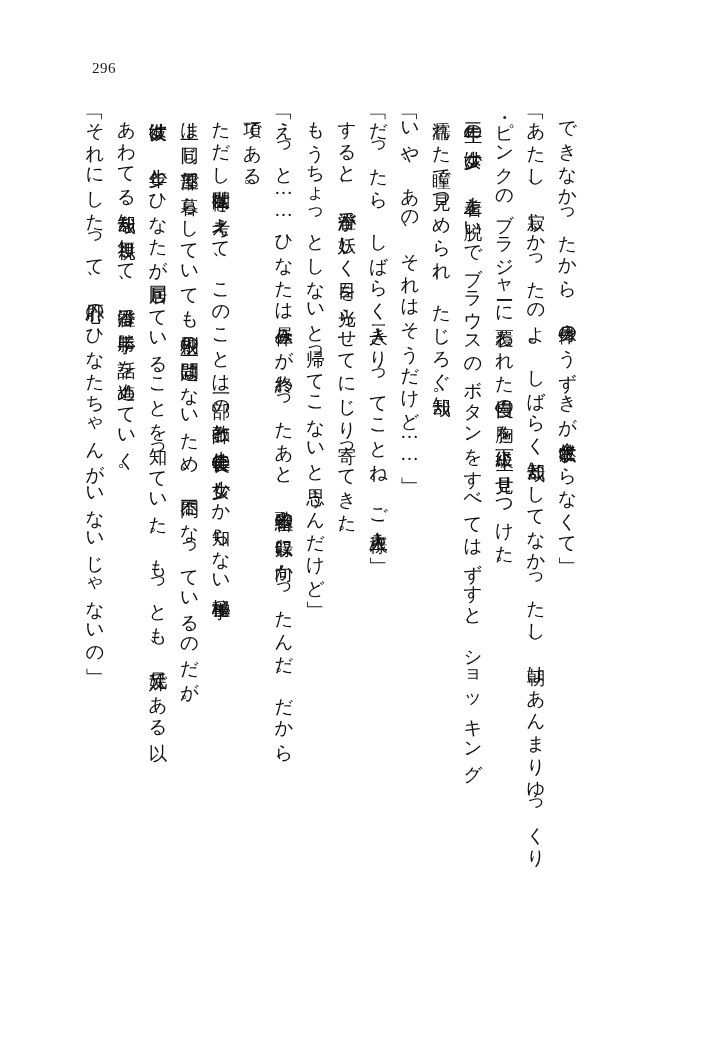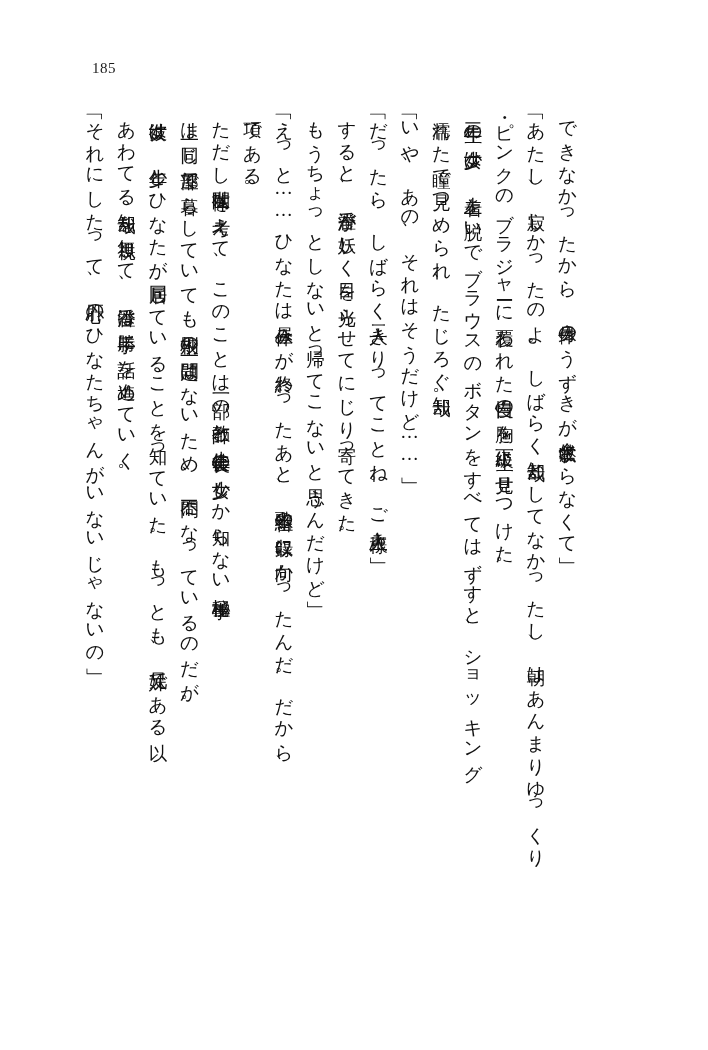--- a/index.html
+++ b/index.html
@@ -58,21 +58,21 @@
     color: #111111;
     white-space: nowrap;
     overflow: visible;
   }
 </style>
 </head>
 <body>
 
 <div id="page">
 
-  <div id="page-number">185</div>
+  <div id="page-number">296</div>
 
   <div id="text-block">
     <div class="line">「それにしたって、肝心のひなたちゃんがいないじゃないの」</div>
     <div class="line">あわてる知哉を無視して、香澄は勝手に話を進めていく。</div>
     <div class="line">彼女は、少年とひなたが同居していることを知っていた。もっとも、兄妹である以</div>
     <div class="line">上は同じ部屋で暮らしていても校則上の問題はないため、不問になっているのだが。</div>
     <div class="line">ただし世間体を考えて、このことは一部の教師と生徒会長の少女しか知らない極秘事</div>
     <div class="line">項である。</div>
     <div class="line">「えっと……ひなたは昼休みが終わったあと、歌番組の収録に向かったんだ。だから、</div>
     <div class="line">もうちょっとしないと帰ってこないと思うんだけど」</div>

